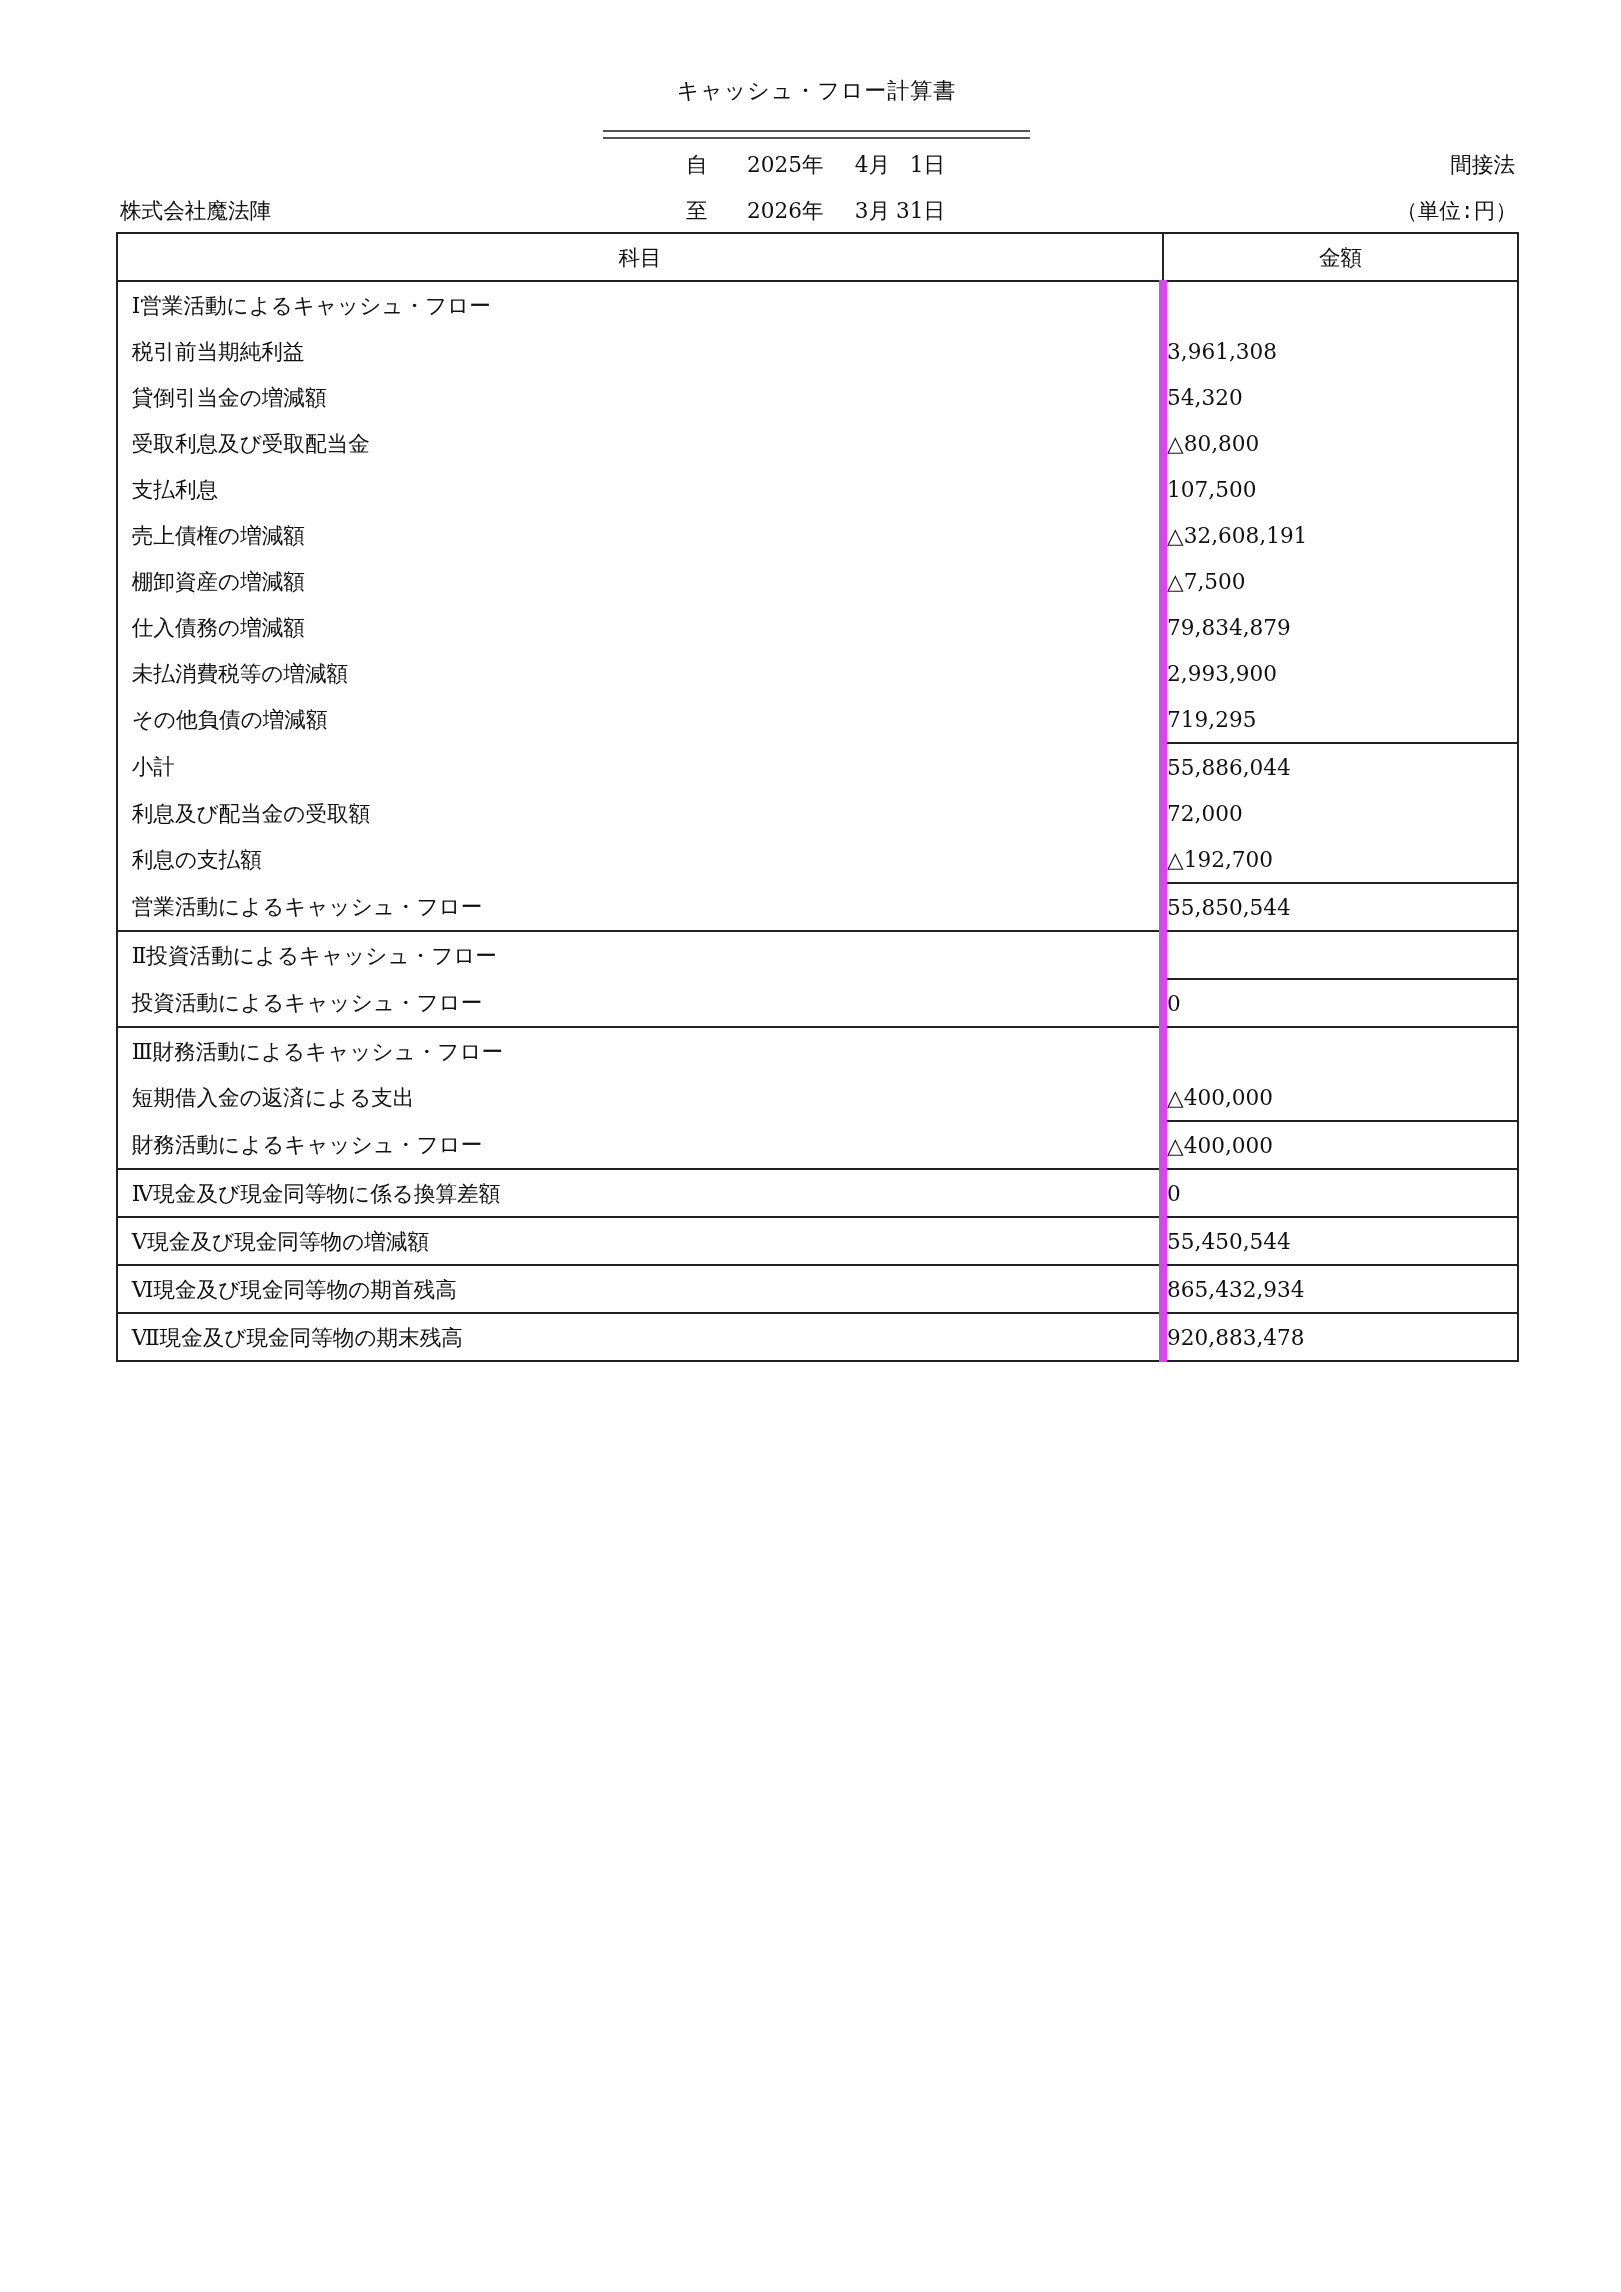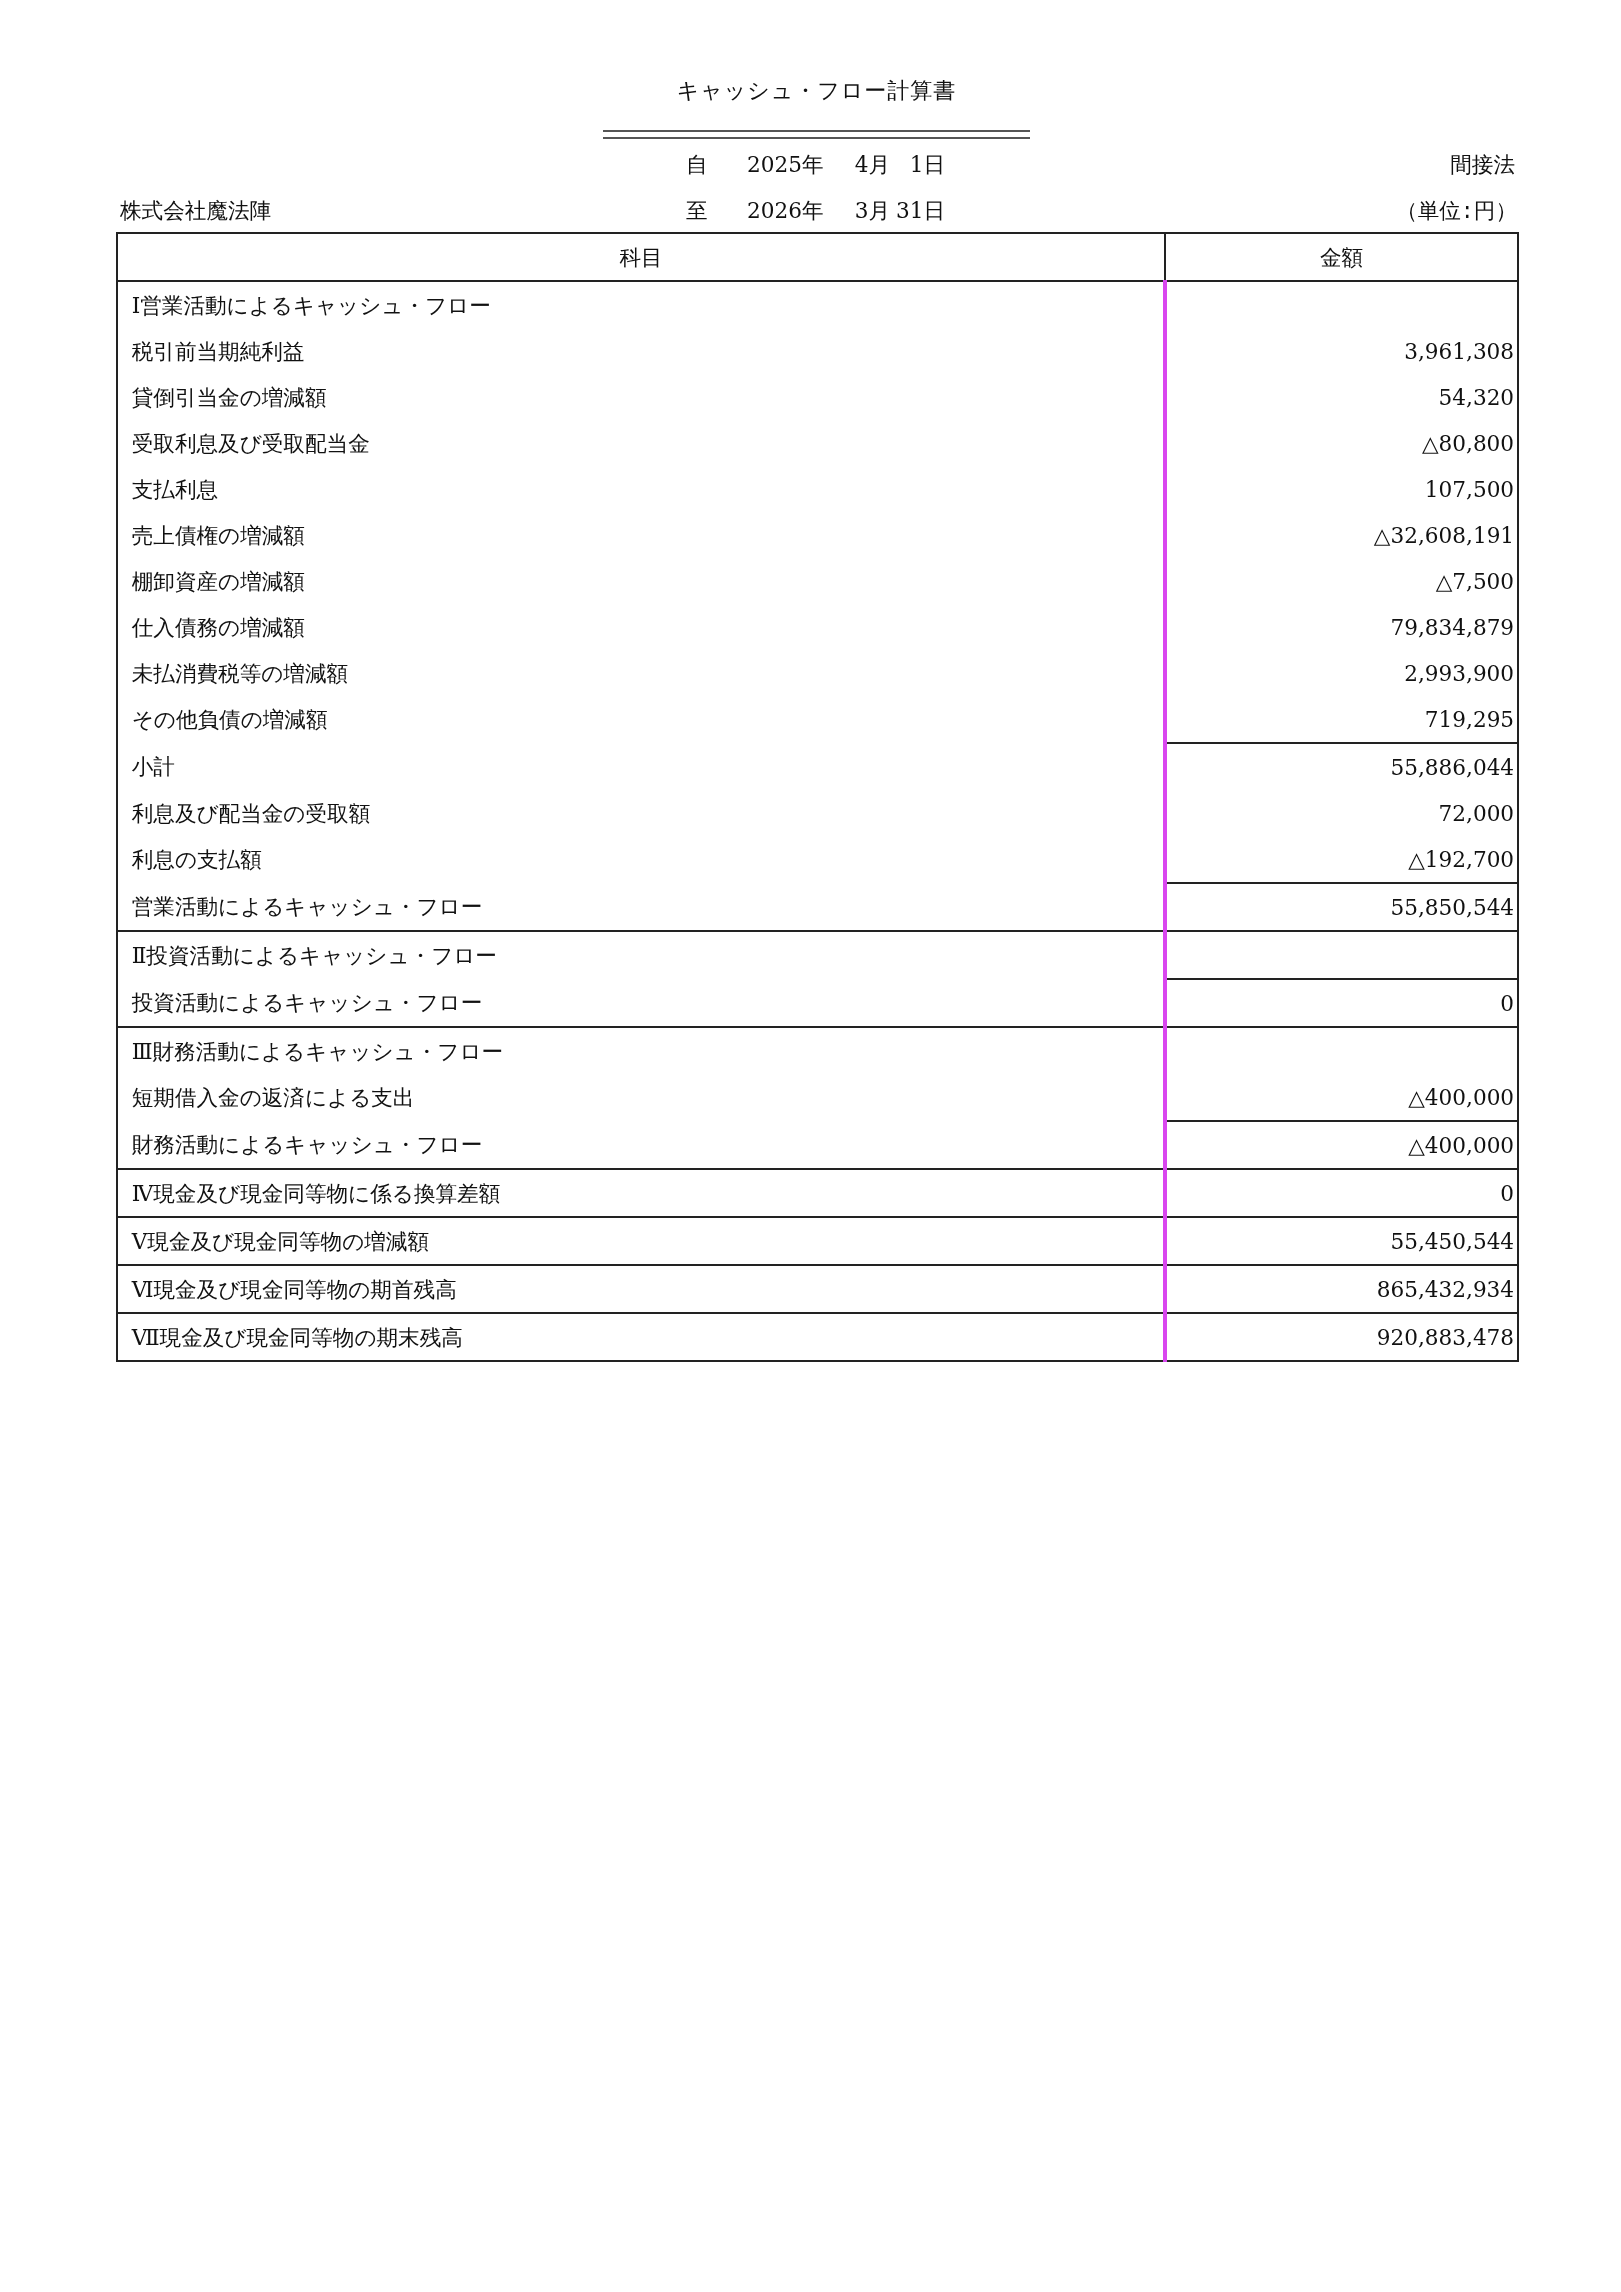--- a/index.html
+++ b/index.html
@@ -7,21 +7,21 @@
   .title { position:absolute; left:603px; top:76px; width:427px; text-align:center; font-family:Liberation Mono, monospace; font-size:22px; letter-spacing:1px; }
   .title-rule { position:absolute; left:603px; top:130px; width:427px; height:4.9px; border-top:2px solid #555; border-bottom:2px solid #555; }
   .meta { position:absolute; font-size:21.6px; white-space:nowrap;font-family:Liberation Mono, monospace; }
   .period { position:absolute; left:686px; font-size:21.6px; white-space:nowrap; }
   .period span { display:inline-block; }
   .period .pl { width:61px; }
   table.cf { position:absolute; left:116px; top:232px; width:1403px; border-collapse:collapse; font-size:21.6px; }
   table.cf td, table.cf th { height:46px; padding:0; font-weight:normal; }
   table.cf th { border:2px solid #222; text-align:center; }
   td.lbl { border-left:2px solid #222; border-right:2px solid #222; padding-left:13.7px !important; white-space:nowrap; }
-  td.amt { border-left:4px solid #d946ef; border-right:2px solid #222; text-align:right; padding-right:2.9px !important; width:347px; }
+  td.amt { border-left:8px solid #d946ef; border-right:2px solid #222; text-align:left; padding-right:2.9px !important; width:347px; }
   .ind1 { padding-left:35px !important; }
   .ind2 { padding-left:59px !important; }
   .ind3 { padding-left:108px !important; }
   tr.topline td { border-top:2px solid #222; }
   td.amt.topline { border-top:2px solid #222; }
   tr.last td { border-bottom:2px solid #222; }
 </style>
 </head>
 <body>
 

